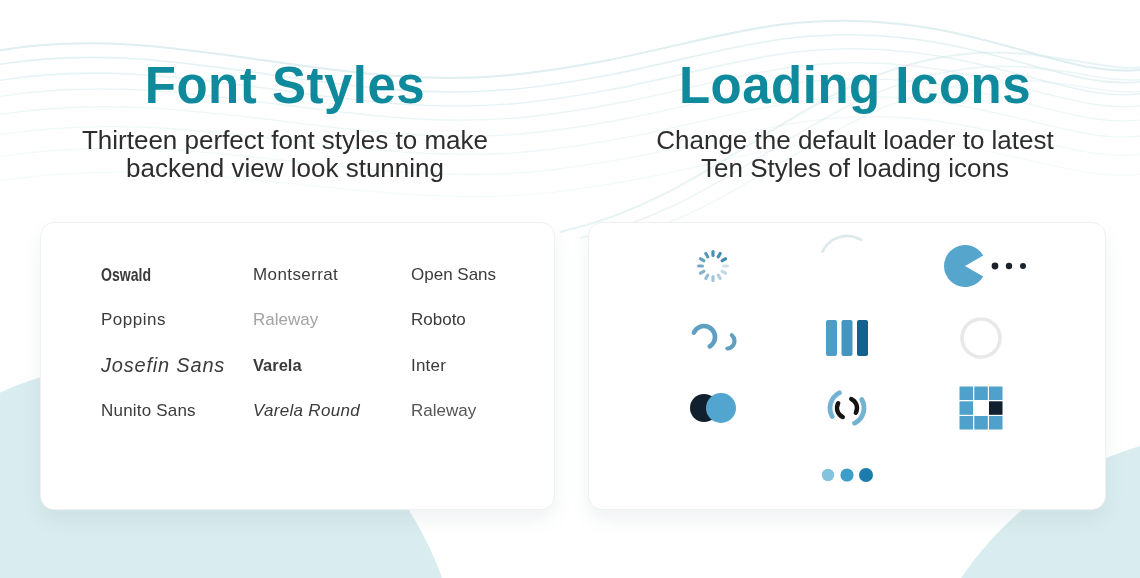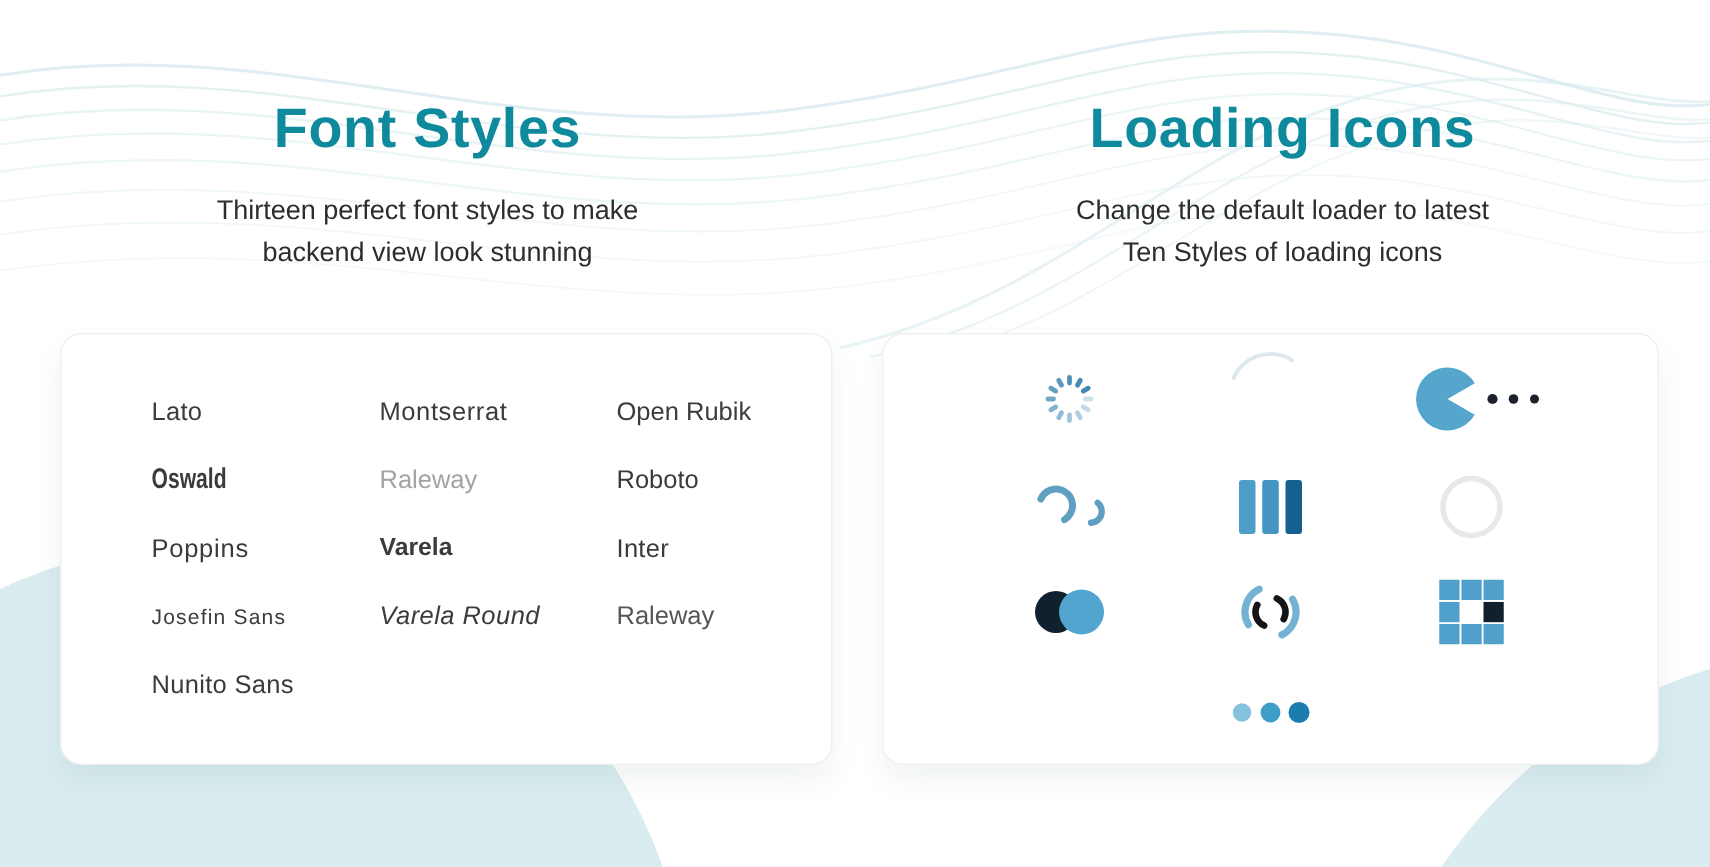--- a/index.html
+++ b/index.html
@@ -13,24 +13,24 @@
   .waves{position:absolute;left:0;top:0;width:1140px;height:240px;z-index:0;pointer-events:none;}
   .blob{position:absolute;border-radius:50%;background:#d9ecef;z-index:0;}
   .blob-left{left:-185px;top:362px;width:645px;height:645px;}
   .blob-right{left:905px;top:432px;width:660px;height:660px;}
 
   
   .section{position:absolute;top:0;width:570px;text-align:center;z-index:2;}
   .section.left{left:0;}
   .section.right{left:570px;}
   .title{
-    margin-top:64px;font-size:37px;font-weight:700;letter-spacing:.5px;
+    margin-top:64px;font-size:51px;font-weight:700;letter-spacing:.5px;
     color:#0e8a9c;line-height:44px;
   }
-  .subtitle{margin-top:18px;font-size:18px;color:#2d2d2d;line-height:28px;font-weight:400;}
+  .subtitle{margin-top:18px;font-size:26px;color:#2d2d2d;line-height:28px;font-weight:400;}
 
   
   .card{
     position:absolute;top:222px;height:286px;background:#ffffff;
     border:1px solid #f0f0f0;border-radius:14px;
     box-shadow:0 10px 18px rgba(110,140,150,.10);
     z-index:3;
   }
   #font-card{left:40px;width:513px;}
   #loader-card{left:588px;width:516px;}
@@ -38,21 +38,21 @@
   
   .fcol{position:absolute;top:29px;}
   #fcol1{left:60px;}
   #fcol2{left:212px;}
   #fcol3{left:370px;}
   .fitem{height:45.5px;display:flex;align-items:center;font-size:17px;color:#3b3b3b;white-space:nowrap;}
   .f-lato{letter-spacing:.2px;}
   .f-oswald{font-weight:700;}
   .f-oswald span{display:inline-block;transform:scaleX(.74);transform-origin:left center;font-size:19px;}
   .f-poppins{letter-spacing:.5px;}
-  .f-josefin{letter-spacing:.8px;font-size:14px;}
+  .f-josefin{font-style:italic;letter-spacing:.8px;font-size:20px;}
   .f-nunito{letter-spacing:.2px;text-align:center;}
   .f-montserrat{letter-spacing:.4px;}
   .f-raleway{color:#a3a3a3;font-weight:300;}
   .f-rubik{font-weight:700;font-size:16.5px;}
   .f-varela{letter-spacing:.3px;font-style:italic;}
   .f-opensans{}
   .f-roboto{}
   .f-inter{letter-spacing:.2px;}
   .f-manrope{color:#565656;}
 
@@ -95,36 +95,35 @@
 <div class="section left">
   <div class="title">Font Styles</div>
   <div class="subtitle">
     <div>Thirteen perfect font styles to make</div>
     <div>backend view look stunning</div>
   </div>
 </div>
 
 <div class="card" id="font-card">
   <div class="fcol" id="fcol1">
-    <div class="fitem f-lato">Lato</div>
     <div class="fitem f-oswald">
         <span>Oswald</span>
       </div>
     <div class="fitem f-poppins">Poppins</div>
     <div class="fitem f-josefin">Josefin Sans</div>
     <div class="fitem f-nunito">Nunito Sans</div>
   </div>
   <div class="fcol" id="fcol2">
     <div class="fitem f-montserrat">Montserrat</div>
     <div class="fitem f-raleway">Raleway</div>
     <div class="fitem f-rubik">Varela</div>
     <div class="fitem f-varela">Varela Round</div>
   </div>
   <div class="fcol" id="fcol3">
-    <div class="fitem f-opensans">Open Rubik</div>
+    <div class="fitem f-opensans">Open Sans</div>
     <div class="fitem f-roboto">Roboto</div>
     <div class="fitem f-inter">Inter</div>
     <div class="fitem f-manrope">Raleway</div>
   </div>
 </div>
 
 <div class="section right">
   <div class="title">Loading Icons</div>
   <div class="subtitle">
     <div>Change the default loader to latest</div>

